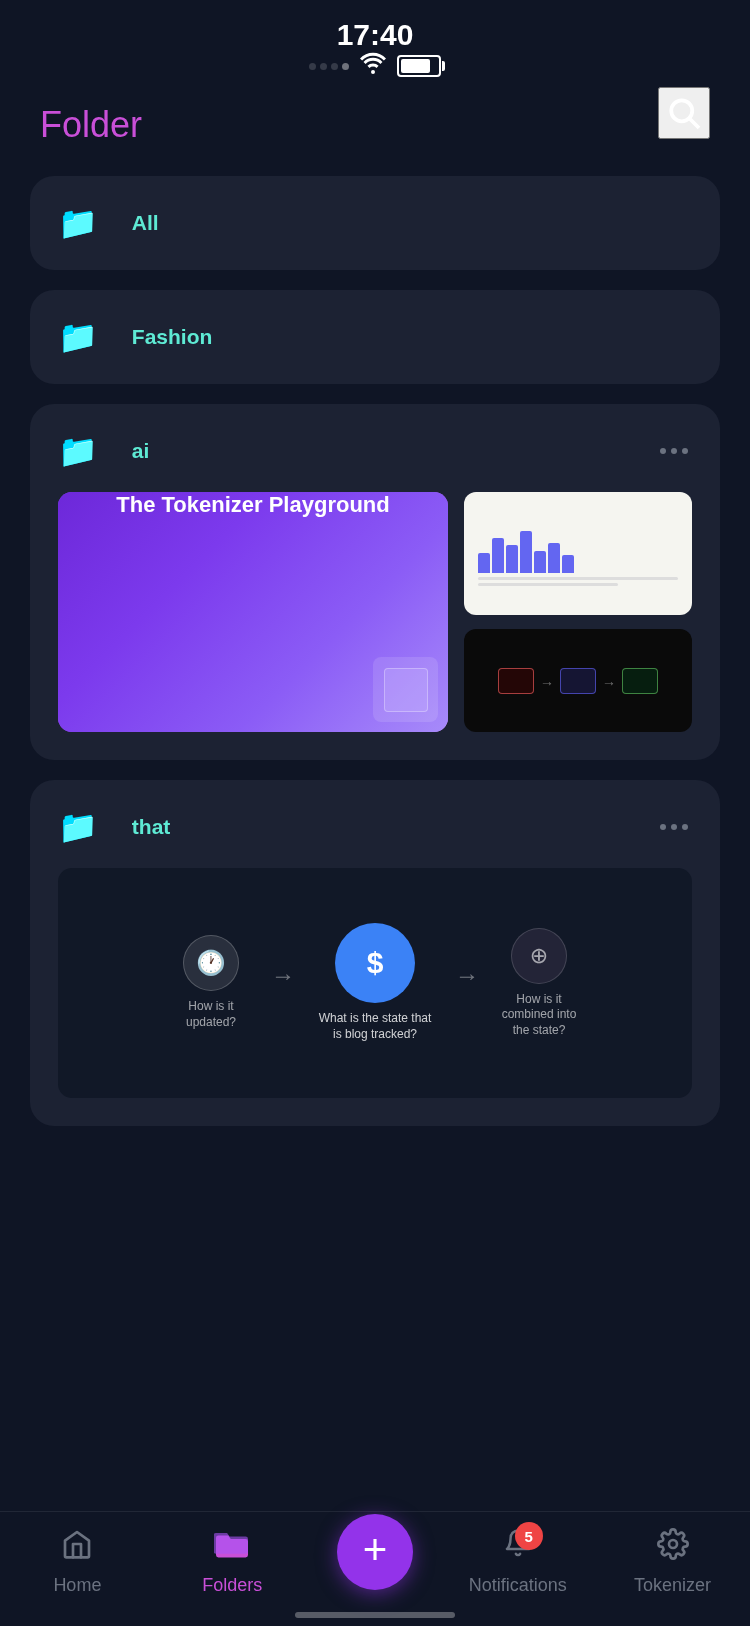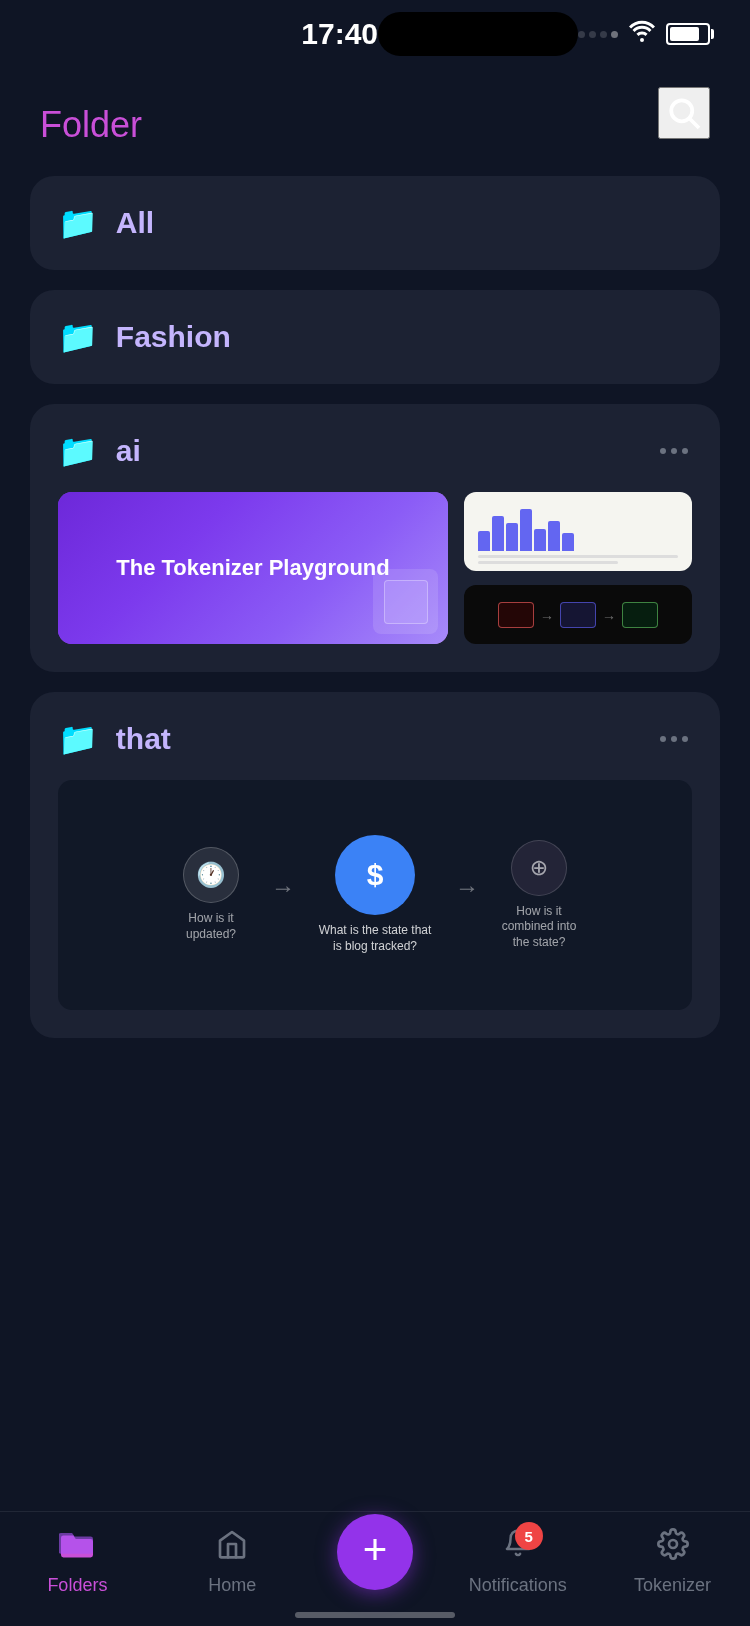--- a/index.html
+++ b/index.html
@@ -11,23 +11,24 @@
       background-color: #0f1525;
       font-family: -apple-system, BlinkMacSystemFont, 'SF Pro Display', 'Helvetica Neue', sans-serif;
       color: #ffffff;
       position: relative;
     }
 
     
     .status-bar {
       display: flex;
       align-items: center;
-      justify-content: flex-end;
+      justify-content: space-between;
       padding: 18px 40px 10px 40px;
       height: 60px;
+      flex-direction: column;
     }
 
     .status-time {
       font-size: 30px;
       font-weight: 600;
       color: #ffffff;
     }
 
     .status-notch {
       width: 200px;
@@ -144,23 +145,24 @@
       display: flex;
       align-items: center;
       gap: 18px;
     }
 
     .folder-icon {
       font-size: 32px;
     }
 
     .folder-name {
-      font-size: 30px;
+      font-size: 21px;
       font-weight: 600;
-      color: #c4b5fd;
+      color: #5eead4;
+      margin-left: 16px;
     }
 
     .folder-more-btn {
       display: flex;
       align-items: center;
       gap: 5px;
       cursor: pointer;
       padding: 4px;
     }
 
@@ -174,26 +176,25 @@
     
     .folder-thumbnails {
       margin-top: 22px;
       display: flex;
       gap: 16px;
     }
 
     
     .thumb-large {
       width: 390px;
-      height: 152px;
+      height: 240px;
       border-radius: 14px;
       overflow: hidden;
       background: linear-gradient(135deg, #7c3aed, #9d4edd, #c084fc);
       display: flex;
-      align-items: center;
       justify-content: center;
       position: relative;
       flex-shrink: 0;
     }
 
     .thumb-large-text {
       font-size: 22px;
       font-weight: 700;
       color: #ffffff;
       text-align: center;
@@ -549,37 +550,37 @@
         </div>
       </div>
     </div>
   </div>
 
 </div>
 
 <nav class="bottom-nav">
 
   <div class="nav-item">
+    <div class="nav-icon">
+      <svg width="32" height="32" viewBox="0 0 24 24" fill="none" stroke="#6b7280" stroke-width="2" stroke-linecap="round" stroke-linejoin="round">
+        <path d="M3 9.5L12 3l9 6.5V21a1 1 0 0 1-1 1H4a1 1 0 0 1-1-1V9.5z"></path>
+        <polyline points="9,22 9,12 15,12 15,22"></polyline>
+      </svg>
+    </div>
+    <span class="nav-label">Home</span>
+  </div>
+
+  <div class="nav-item">
     <div class="nav-icon active">
       <svg width="36" height="32" viewBox="0 0 28 26" fill="#c94fd8">
         <path d="M3 6h8l2 3h12a2 2 0 0 1 2 2v11a2 2 0 0 1-2 2H3a2 2 0 0 1-2-2V8a2 2 0 0 1 2-2z"></path>
         <path d="M1 4h9l2 3h13a2 2 0 0 1 2 2v10a2 2 0 0 1-2 2H1a2 2 0 0 1-2-2V6a2 2 0 0 1 2-2z" fill="#a855f7" opacity="0.6"></path>
       </svg>
     </div>
     <span class="nav-label active">Folders</span>
-  </div>
-
-  <div class="nav-item">
-    <div class="nav-icon">
-      <svg width="32" height="32" viewBox="0 0 24 24" fill="none" stroke="#6b7280" stroke-width="2" stroke-linecap="round" stroke-linejoin="round">
-        <path d="M3 9.5L12 3l9 6.5V21a1 1 0 0 1-1 1H4a1 1 0 0 1-1-1V9.5z"></path>
-        <polyline points="9,22 9,12 15,12 15,22"></polyline>
-      </svg>
-    </div>
-    <span class="nav-label">Home</span>
   </div>
 
   <div class="nav-add-btn">
     <span>+</span>
   </div>
 
   <div class="nav-item">
     <div class="nav-notification-wrapper">
       <div class="nav-icon">
         <svg width="30" height="32" viewBox="0 0 24 26" fill="none" stroke="#6b7280" stroke-width="2" stroke-linecap="round" stroke-linejoin="round">

